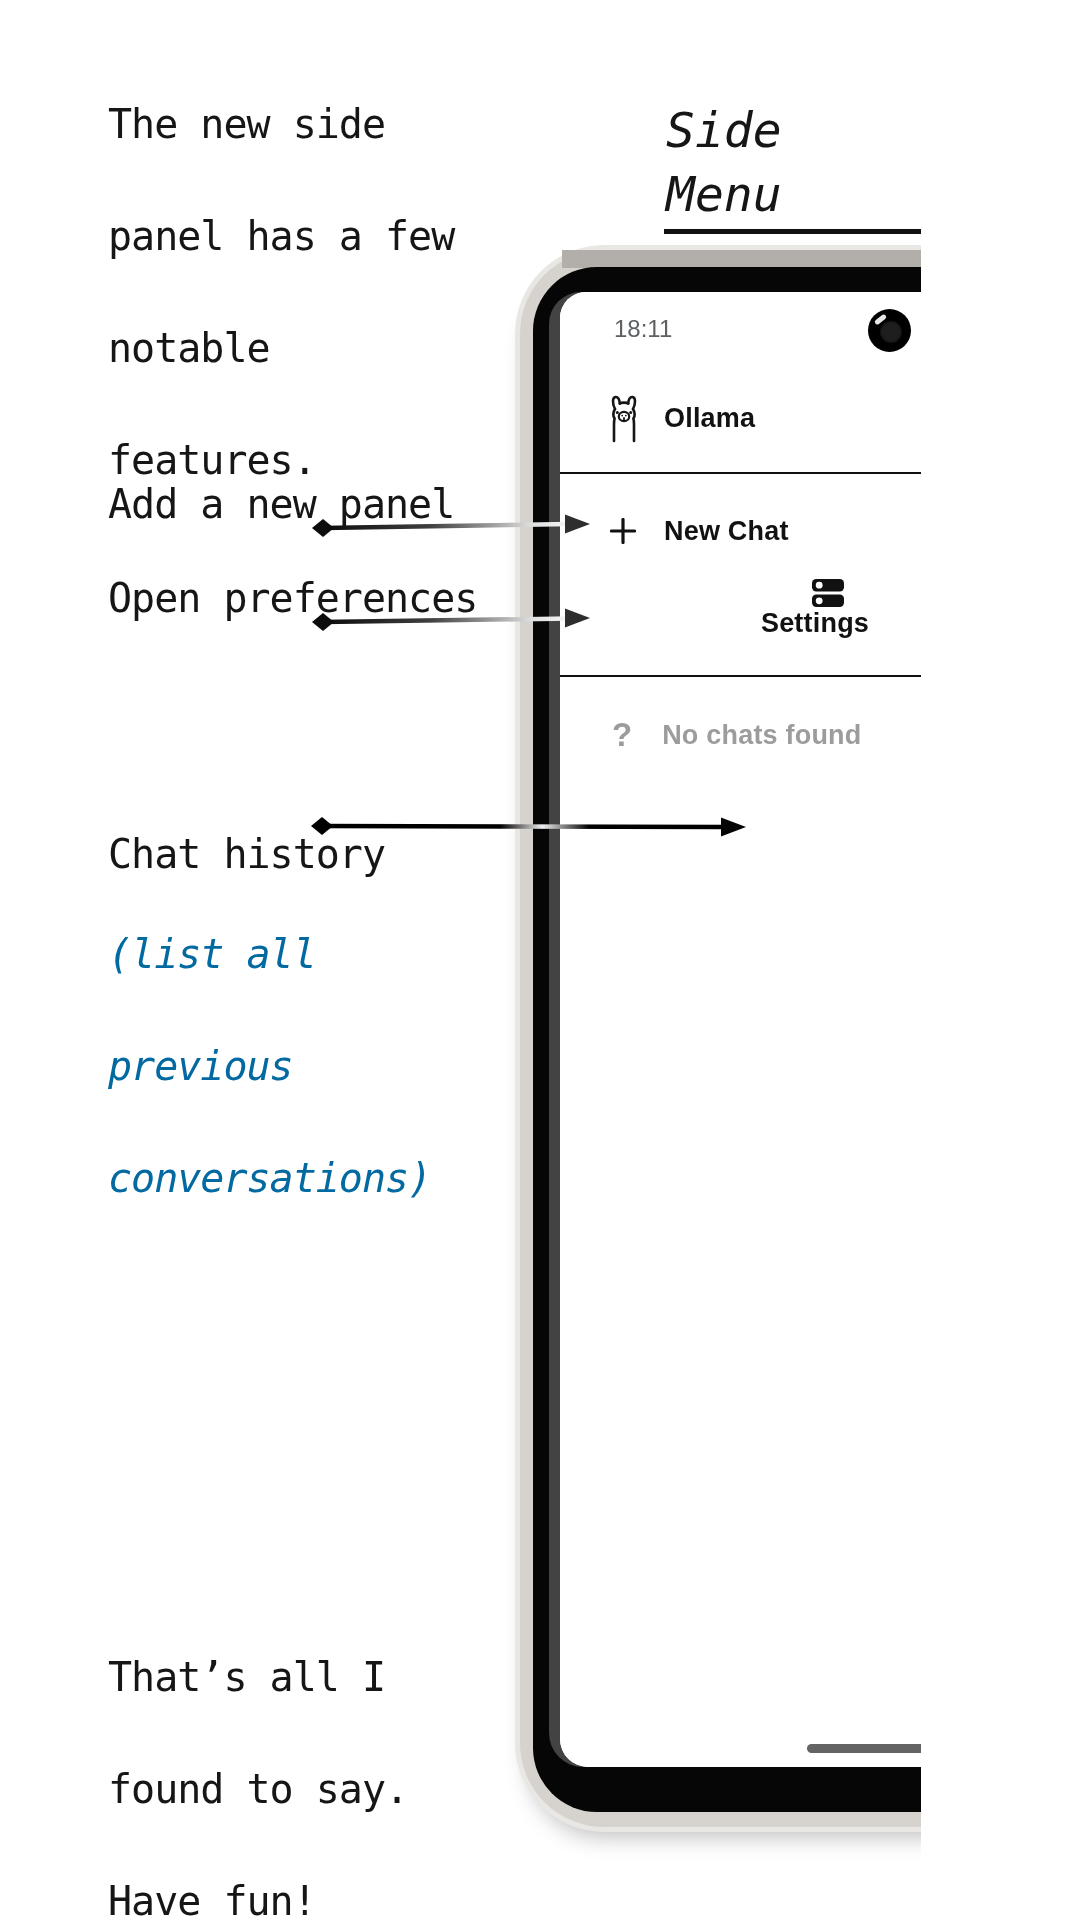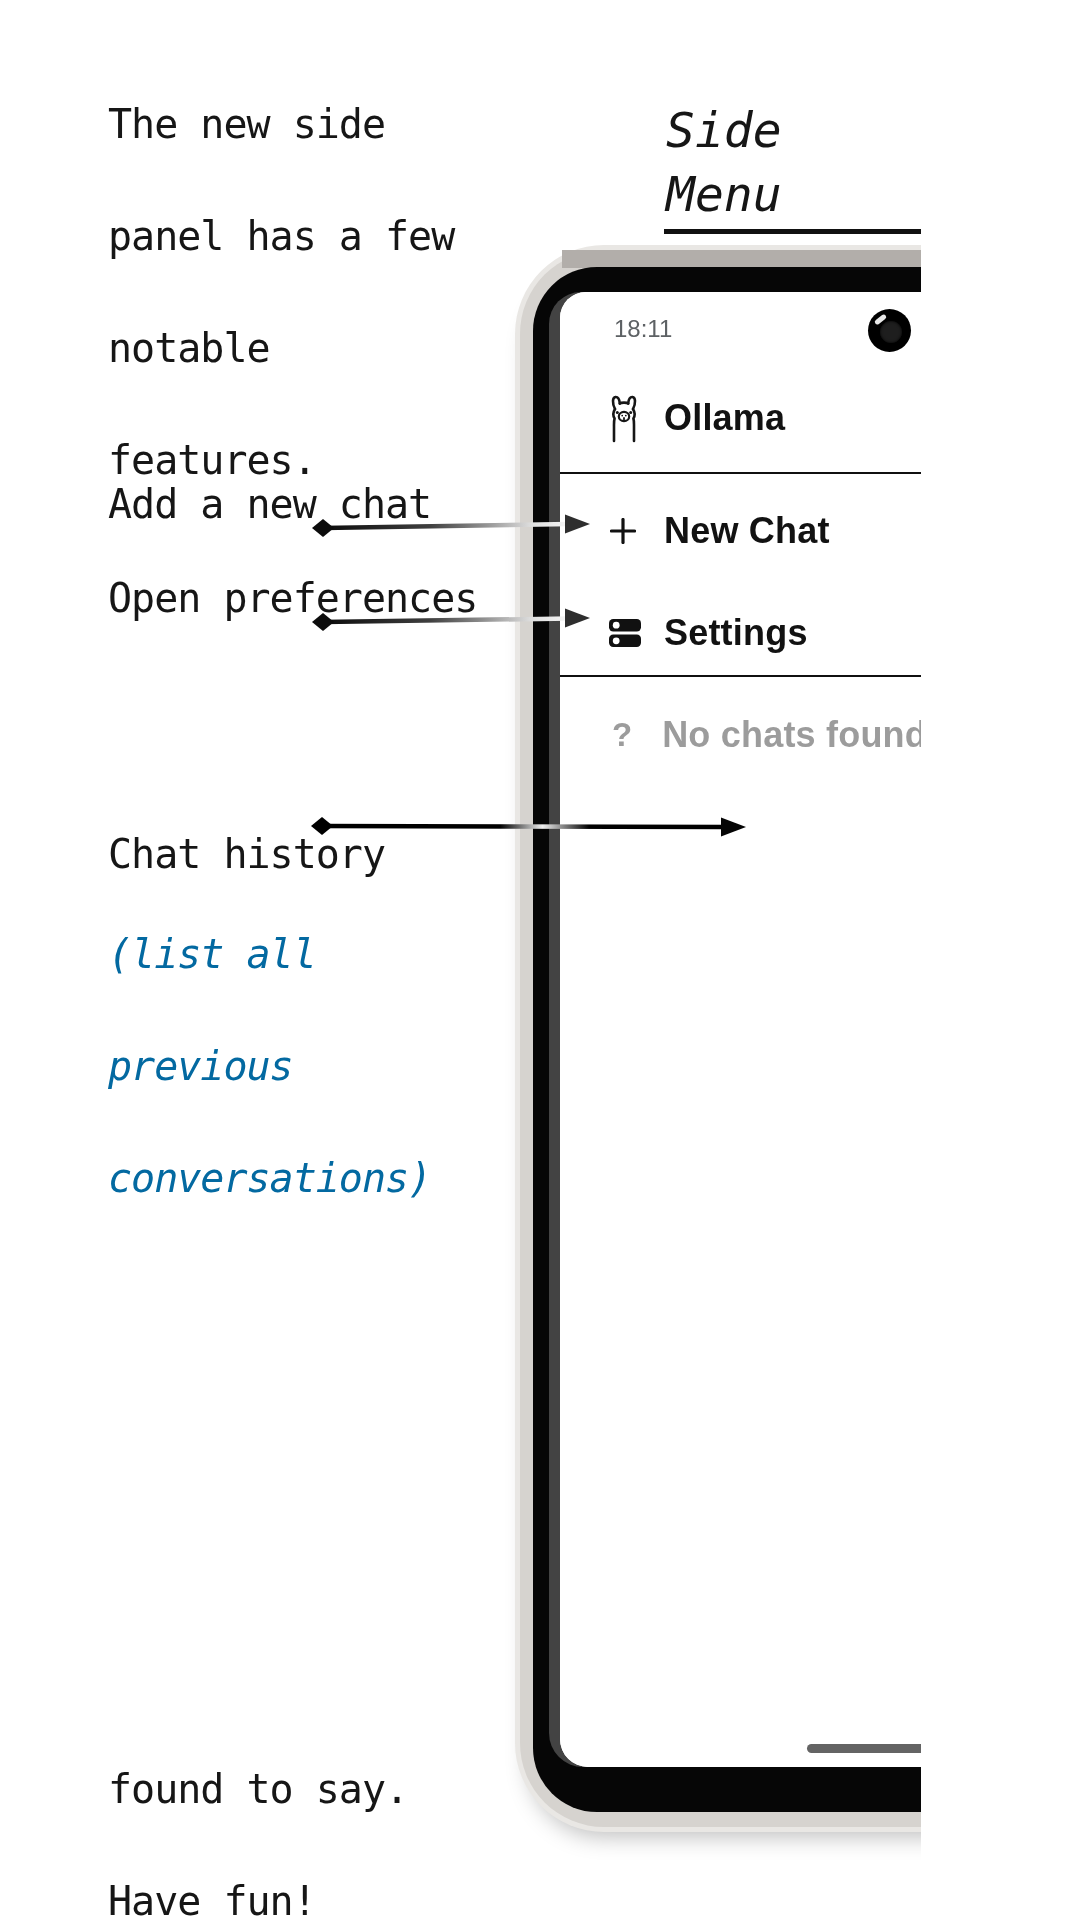--- a/index.html
+++ b/index.html
@@ -41,21 +41,21 @@
           border-top-right-radius:28px;}
   .statusbar-time{position:absolute;left:54px;top:23px;font-size:24px;font-weight:500;color:#5d6164;}
   .camera{position:absolute;left:308px;top:17px;width:43px;height:43px;border-radius:50%;
           background:#000;}
   .camera .lens{position:absolute;left:12px;top:12px;width:22px;height:22px;border-radius:50%;
                 background:#1e1e1e;box-shadow:inset 0 0 3px #000;}
   .camera .glint{position:absolute;left:6px;top:8px;width:13px;height:5px;border-radius:3px;
                  background:#f4f4f4;transform:rotate(-38deg);opacity:.95;}
   .row{position:absolute;left:0;width:488px;display:flex;align-items:center;}
   .row .ic{flex:0 0 auto;display:flex;align-items:center;justify-content:center;}
-  .mlabel{font-size:36px;font-weight:bold;color:#121212;letter-spacing:.2px;}
+  .mlabel{font-size:27px;font-weight:bold;color:#121212;letter-spacing:.2px;}
   .mlabel.muted{color:#9c9c9c;}
   .divider{position:absolute;left:0;width:488px;height:2px;background:#101010;}
   .qmark{font-size:33px;font-weight:bold;color:#9c9c9c;font-family:"Liberation Sans",sans-serif;}
   .homebar{position:absolute;left:247px;top:1452px;width:176px;height:9px;border-radius:5px;
            background:#646464;}
 
   
   .arrows{position:absolute;left:0;top:0;width:1080px;height:1924px;pointer-events:none;}
 </style>
 </head>
@@ -63,28 +63,28 @@
 
 <div class="page">
 
   <div class="anno intro"><span>The new side</span><br>
 <span>panel has a few</span><br>
 <span>notable</span><br>
 <span>features.</span></div>
 
   <div class="title"><span class="u">Side Menu</span></div>
 
-  <div class="anno label-add">Add a new chat</div>
+  <div class="anno label-add">Add a new panel</div>
   <div class="anno label-prefs">Open preferences</div>
   <div class="anno label-history">Chat history</div>
   <div class="anno gray history-note"><span>(list all</span><br>
 <span>previous</span><br>
 <span>conversations)</span></div>
 
-  <div class="anno outro"><br>
+  <div class="anno outro"><span>That’s all I</span><br>
 <span>found to say.</span><br>
 <span>Have fun!</span></div>
 
   <div class="phone">
     <div class="phone-topband"></div>
     <div class="phone-topseam"></div>
     <div class="bezel">
       <div class="screen-rim">
         <div class="screen">
 
@@ -123,21 +123,21 @@
             <div class="row" style="top:211px;height:56px;">
               <span class="ic" style="margin-left:50px;width:26px;height:26px;">
                 <svg width="26" height="26" viewBox="0 0 26 26" stroke="#111" stroke-width="3.2" stroke-linecap="round">
                   <path d="M13,1.5 V24.5"></path>
                     <path d="M1.5,13 H24.5"></path>
                 </svg>
               </span>
               <span class="mlabel" style="margin-left:28px;text-align:right;">New Chat</span>
             </div>
 
-            <div class="row" style="top:313px;height:56px;">
+            <div class="row" style="top:286px;height:56px;flex-direction:column;">
               <span class="ic" style="margin-left:48px;width:34px;height:30px;">
                 <svg width="34" height="30" viewBox="0 0 34 30">
                   <rect x="1" y="1" width="32" height="12.5" rx="4.2" fill="#111"></rect>
                   <rect x="1" y="16.5" width="32" height="12.5" rx="4.2" fill="#111"></rect>
                   <circle cx="8.2" cy="7.2" r="3.4" fill="#fff"></circle>
                   <circle cx="8.2" cy="22.8" r="3.4" fill="#fff"></circle>
                 </svg>
               </span>
               <span class="mlabel" style="margin-left:22px;">Settings</span>
             </div>

